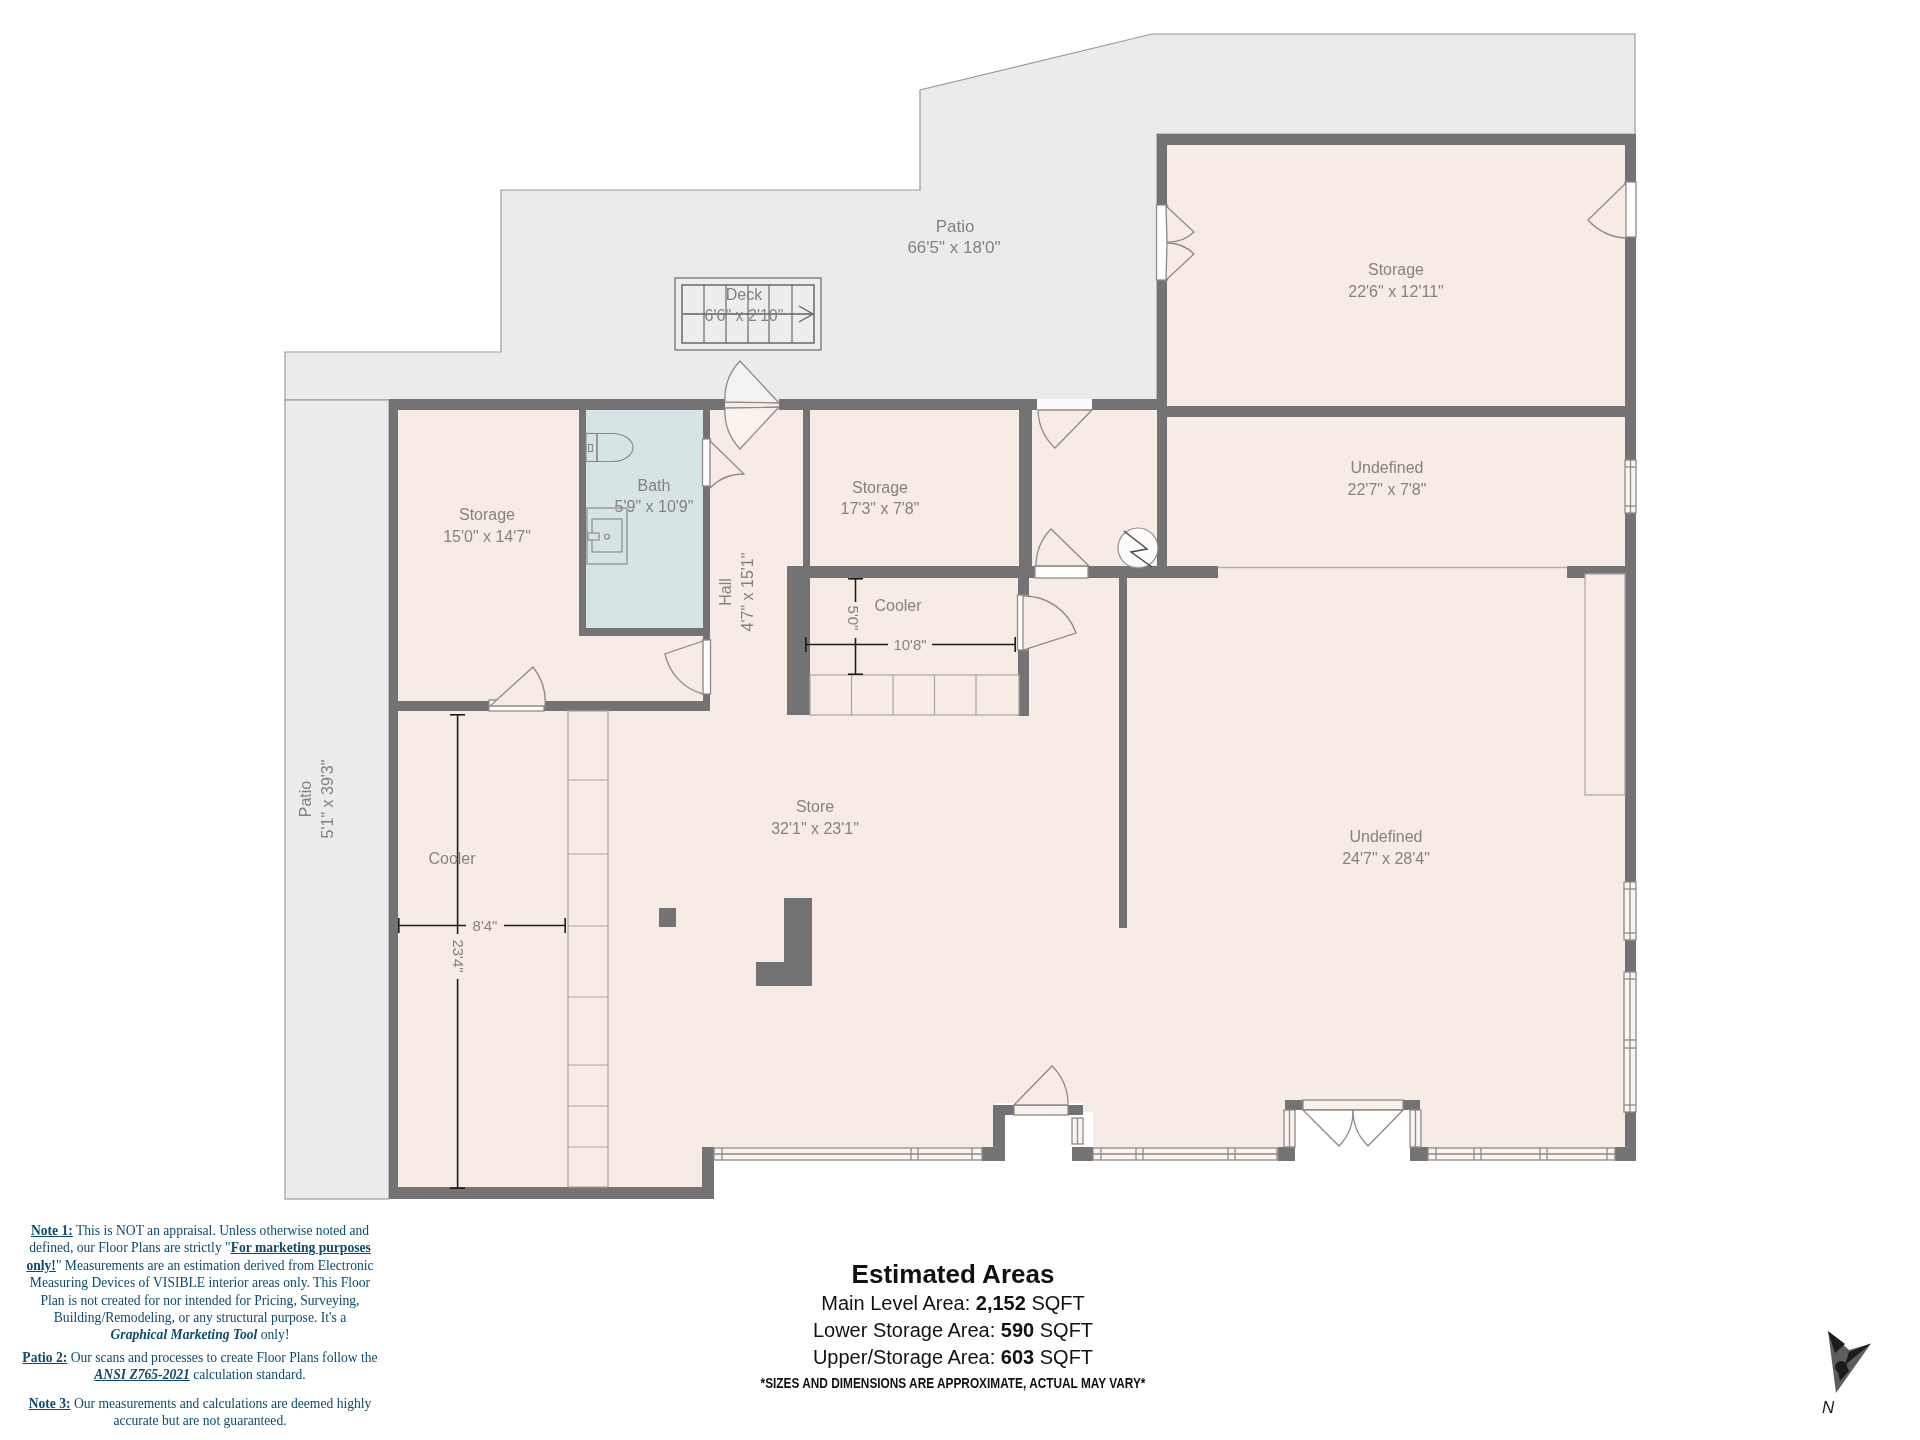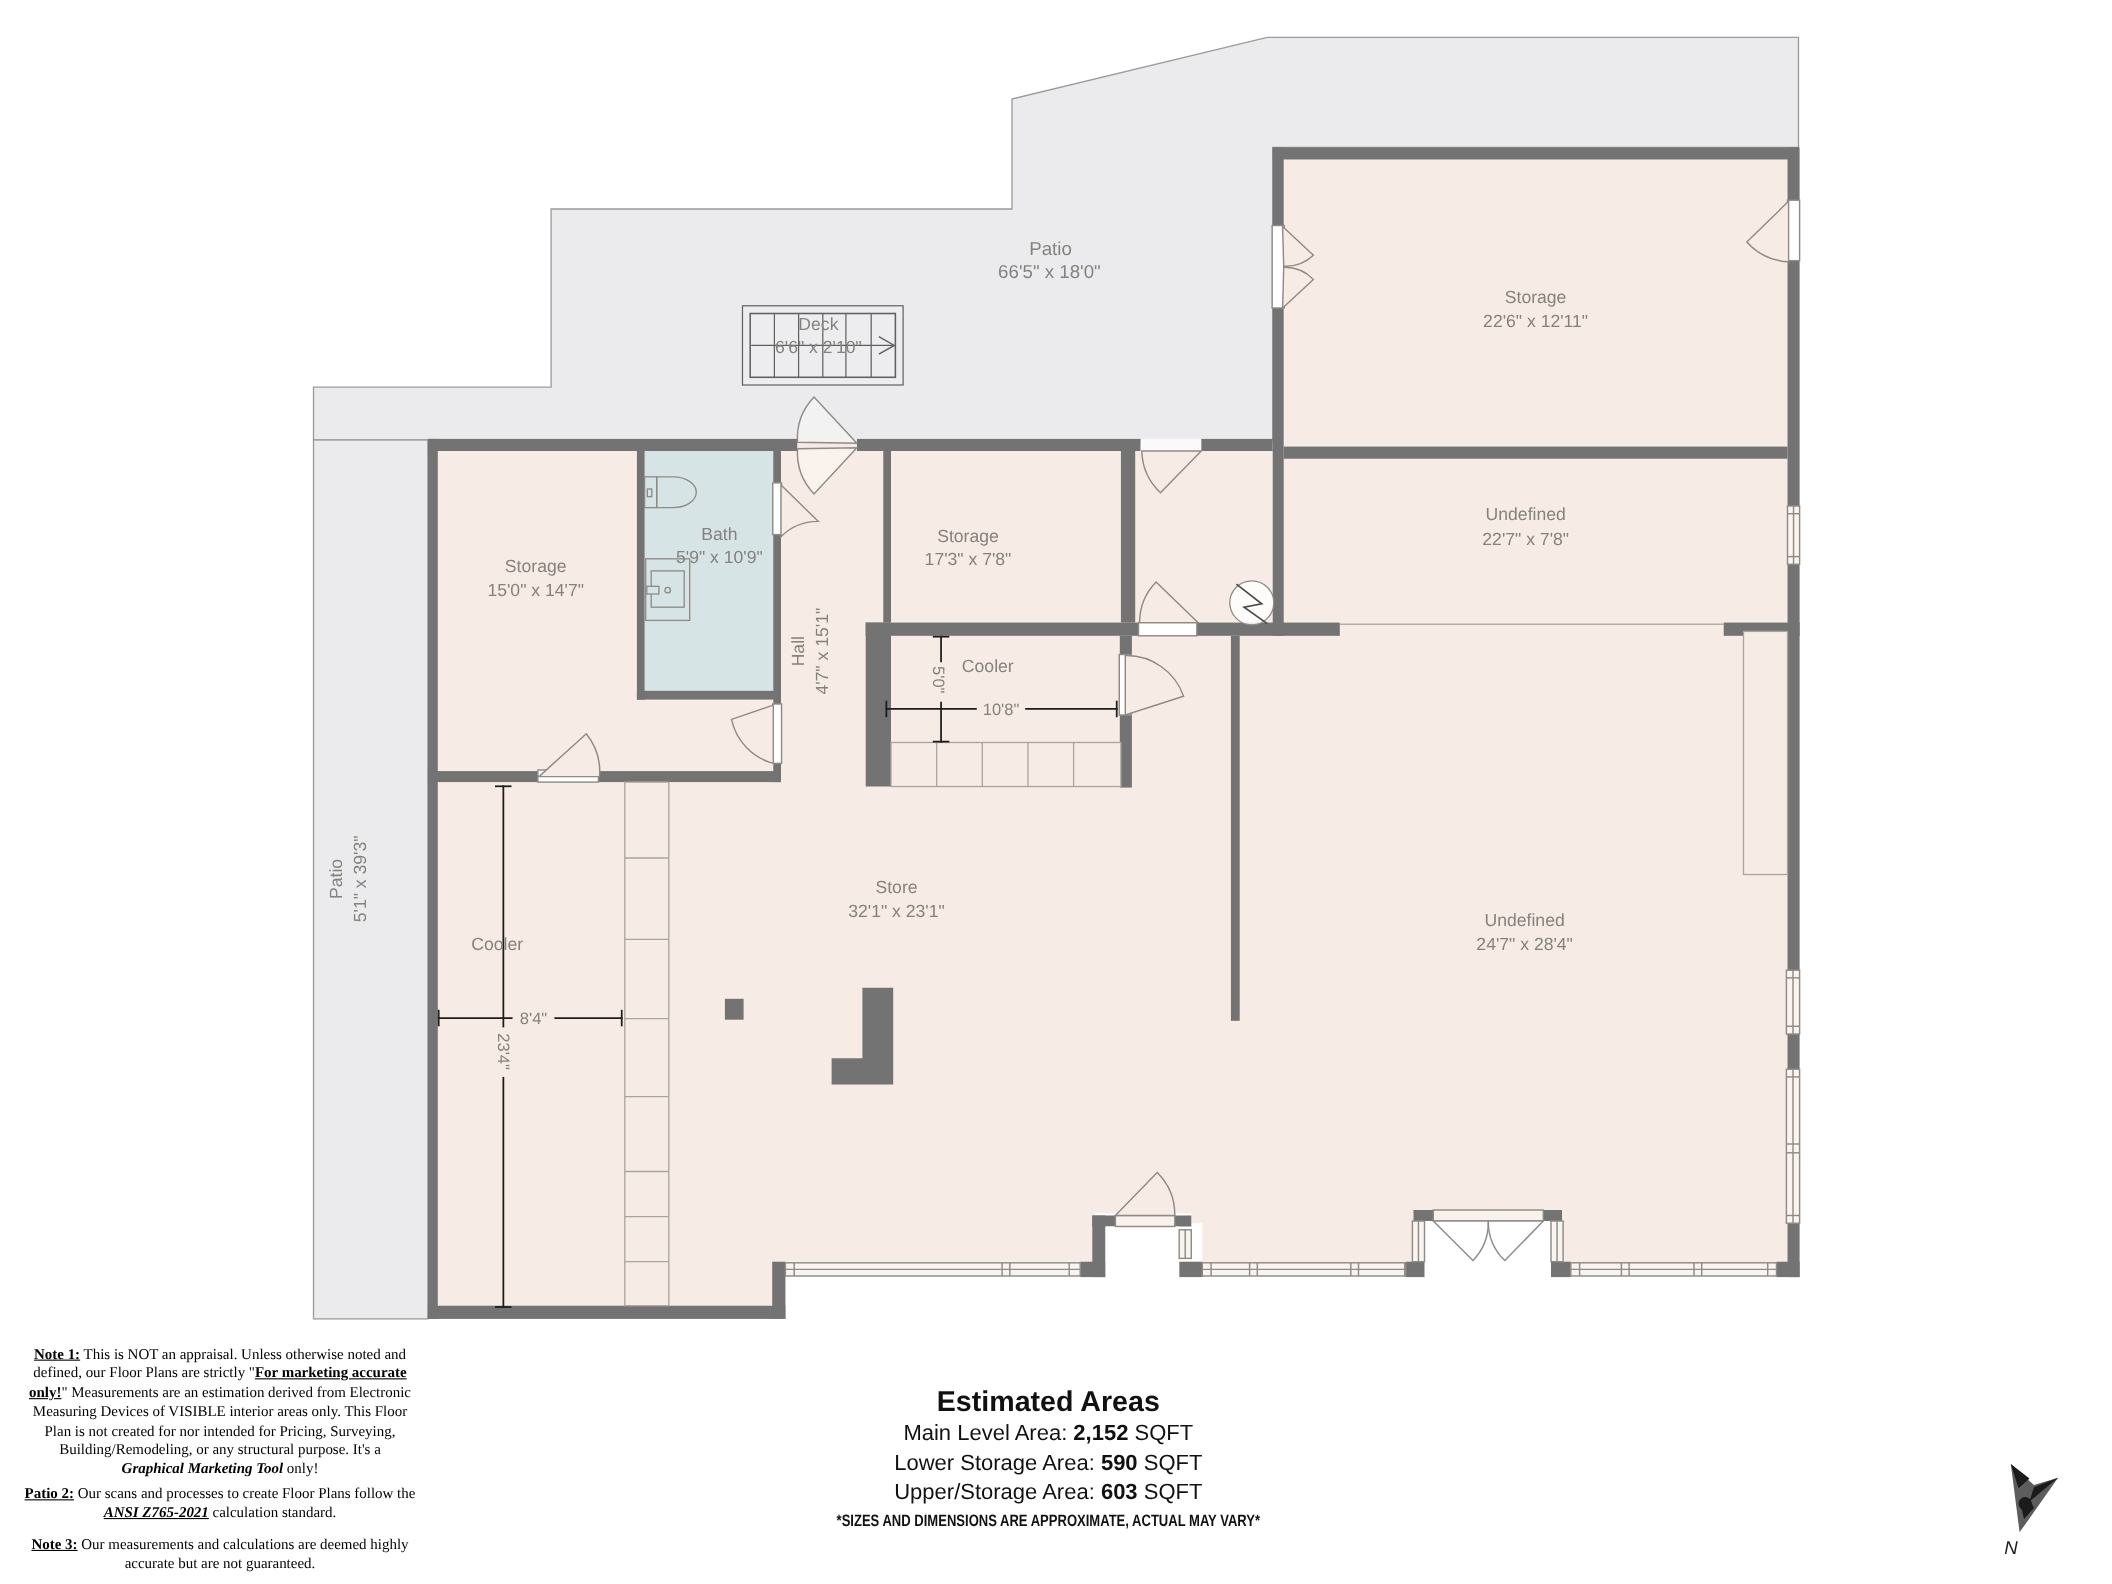--- a/index.html
+++ b/index.html
@@ -2,21 +2,21 @@
 <html><head>
 <meta charset="utf-8">
 <style>
   html,body{margin:0;padding:0;background:#ffffff;}
   #page{position:relative;width:1920px;height:1440px;background:#ffffff;overflow:hidden;
         font-family:"Liberation Sans", sans-serif;}
   svg text{font-family:"Liberation Sans", sans-serif;}
   .roomlbl{fill:#85827e;}
   #notes{position:absolute;left:8px;top:1222px;width:384px;
          font-family:"Liberation Serif", serif;font-size:13.6px;line-height:17.4px;
-         color:#000000;text-align:center;}
+         color:#0c4a6e;text-align:center;}
   #areas{position:absolute;left:603px;top:1259px;width:700px;text-align:center;
          font-family:"Liberation Sans", sans-serif;color:#111;}
 </style>
 </head>
 <body>
 <div id="page">
 <svg width="1920" height="1440" viewBox="0 0 1920 1440" style="position:absolute;left:0;top:0">
 
 <polygon points="285,400 285,352 501,352 501,190 920,190 920,90 1152,34 1635,34 1635,134 1157,134 1157,400" fill="#ebebed" stroke="#9b9b9b" stroke-width="1.2"></polygon>
 
@@ -355,21 +355,21 @@
   <polygon points="1828,1331 1845,1344 1835,1353" fill="#1b1b1b"></polygon>
   <polygon points="1871,1343.5 1849,1352 1845,1365" fill="#1b1b1b"></polygon>
   <circle cx="1841" cy="1367" r="6" fill="#1b1b1b"></circle>
   <polygon points="1845,1362 1849,1371 1840,1381 1838,1372" fill="#1b1b1b"></polygon>
   <text x="1822" y="1413" font-size="17" font-style="italic" fill="#1b1b1b" font-family="Liberation Sans, sans-serif">N</text>
 </g>
 </svg>
 
 <div id="notes">
 <p style="margin:0"><b><u>Note 1:</u></b> This is NOT an appraisal. Unless otherwise noted and<br>
-defined, our Floor Plans are strictly "<b><u>For marketing accurate</u></b><br>
+defined, our Floor Plans are strictly "<b><u>For marketing purposes</u></b><br>
 <b><u>only!</u></b>" Measurements are an estimation derived from Electronic<br>
 Measuring Devices of VISIBLE interior areas only. This Floor<br>
 Plan is not created for nor intended for Pricing, Surveying,<br>
 Building/Remodeling, or any structural purpose. It's a<br>
 <b><i>Graphical Marketing Tool</i></b> only!</p>
 <p style="margin:5px 0 0 0"><b><u>Patio 2:</u></b> Our scans and processes to create Floor Plans follow the<br>
 <b><i><u>ANSI Z765-2021</u></i></b> calculation standard.</p>
 <p style="margin:11px 0 0 0"><b><u>Note 3:</u></b> Our measurements and calculations are deemed highly<br>
 accurate but are not guaranteed.</p>
 </div>

